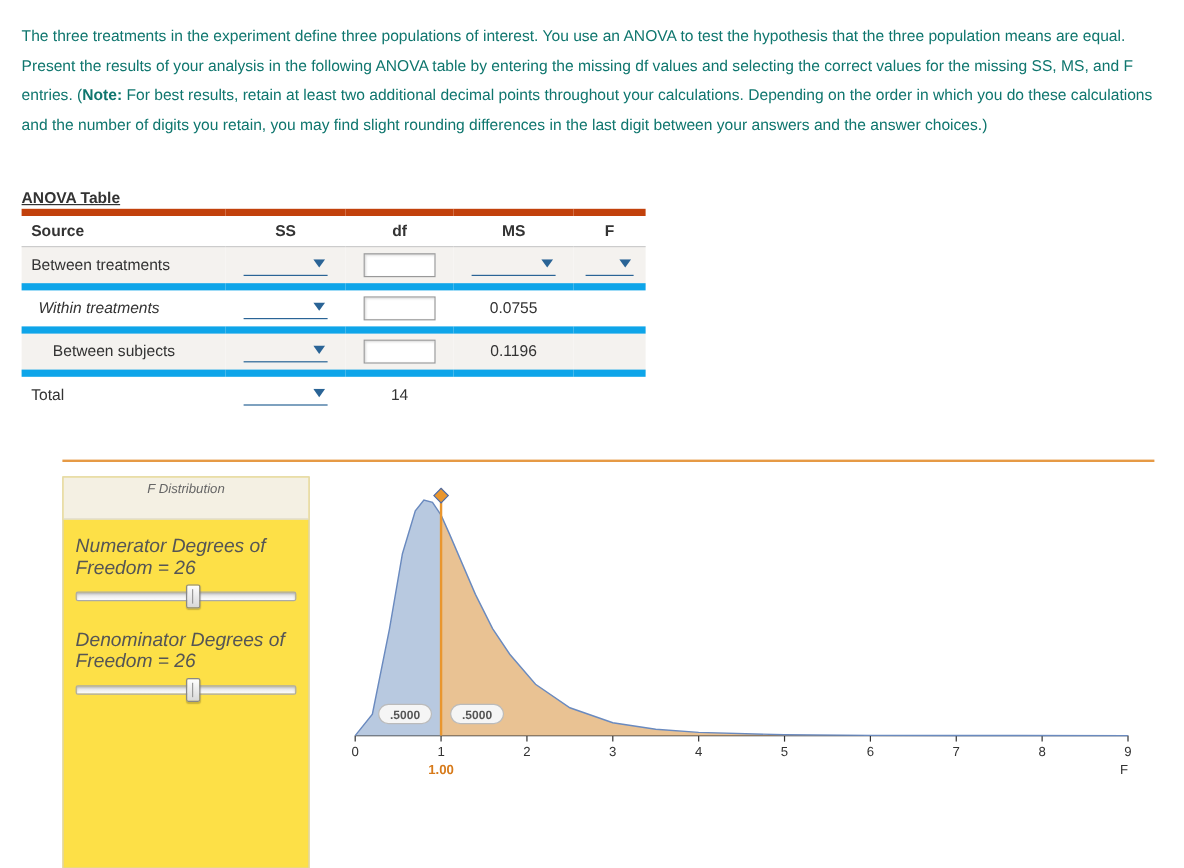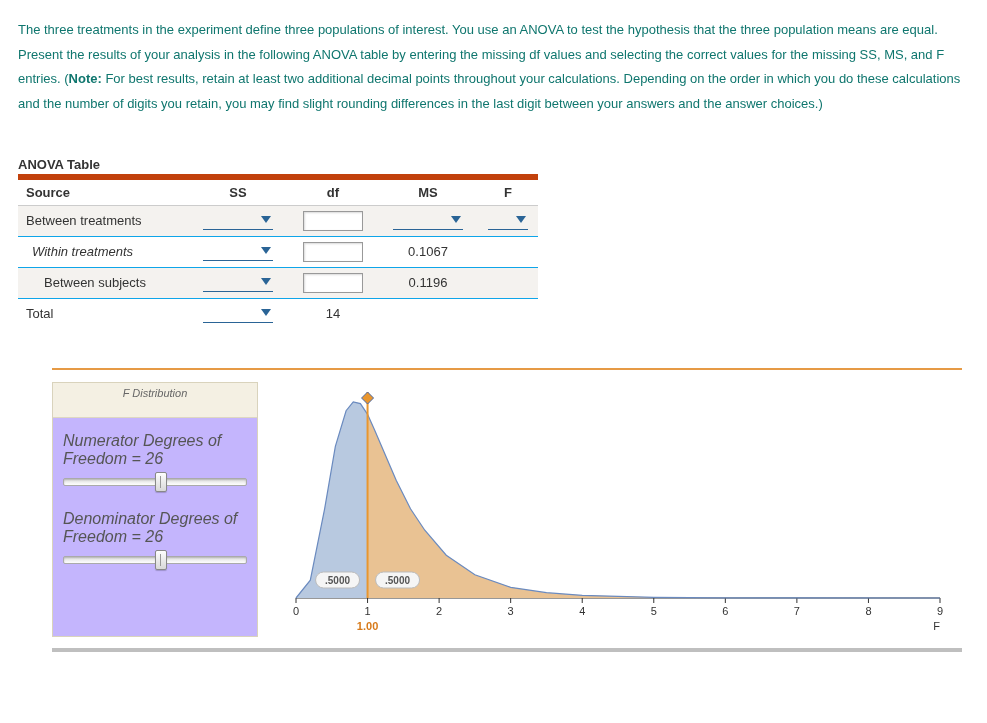--- a/index.html
+++ b/index.html
@@ -13,34 +13,35 @@
   .intro {
     line-height: 1.9;
     color: #0f766e;
   }
   .intro b { font-weight: bold; }
   .tbl-title {
     font-weight: bold;
     margin-top: 40px;
     margin-bottom: 2px;
     font-size: 13px;
+    text-decoration: underline;
   }
   table.anova {
     border-collapse: collapse;
     font-size: 13px;
   }
   table.anova th, table.anova td {
     padding: 5px 8px;
     text-align: left;
     white-space: nowrap;
   }
   table.anova tr.alt { background: #f4f2ef; }
   table.anova tr.hdr { border-top:6px solid #c2410c; border-bottom:1px solid #ccc;}
   table.anova tr.hdr th { font-weight: bold; }
-  table.anova tr { border-bottom: 1px solid #0ea5e9; }
+  table.anova tr { border-bottom: 6px solid #0ea5e9; }
   table.anova tr:last-child { border-bottom: none; }
   .ind1 { padding-left: 14px !important; font-style: italic; }
   .ind2 { padding-left: 26px !important; }
   .drop {
     display: inline-block;
     width: 70px;
     height: 18px;
     border-bottom: 1px solid #2a6496;
     position: relative;
     cursor: pointer;
@@ -63,23 +64,23 @@
     width: 910px;
   }
   .fdist-wrap {
     margin: 12px 0 0 34px;
     width: 910px;
   }
   .panel {
     display: inline-block;
     vertical-align: top;
     width: 204px;
-    background: #c4b5fd;
+    background: #fde047;
     border: 1px solid #d9d3bc;
-    padding-bottom: 48px;
+    padding-bottom: 120px;
   }
   .panel-title {
     font-style: italic;
     font-size: 11px;
     text-align: center;
     color: #666;
     padding: 4px 0 18px 0;
     background: #f4f0e3;
     border-bottom: 1px solid #ddd7c2;
     margin-bottom: 14px;
@@ -175,21 +176,21 @@
     <td class="center"><span class="drop" style="width:40px"><svg width="10" height="8">
               <polygon points="0,0 10,0 5,7" fill="#2a6496"></polygon>
             </svg></span></td>
   </tr>
   <tr>
     <td class="ind1">Within treatments</td>
     <td class="center"><span class="drop"><svg width="10" height="8">
               <polygon points="0,0 10,0 5,7" fill="#2a6496"></polygon>
             </svg></span></td>
     <td class="center"><span class="txtbox"></span></td>
-    <td class="center">0.1067</td>
+    <td class="center">0.0755</td>
     <td></td>
   </tr>
   <tr class="alt">
     <td class="ind2">Between subjects</td>
     <td class="center"><span class="drop"><svg width="10" height="8">
               <polygon points="0,0 10,0 5,7" fill="#2a6496"></polygon>
             </svg></span></td>
     <td class="center"><span class="txtbox"></span></td>
     <td class="center">0.1196</td>
     <td></td>

